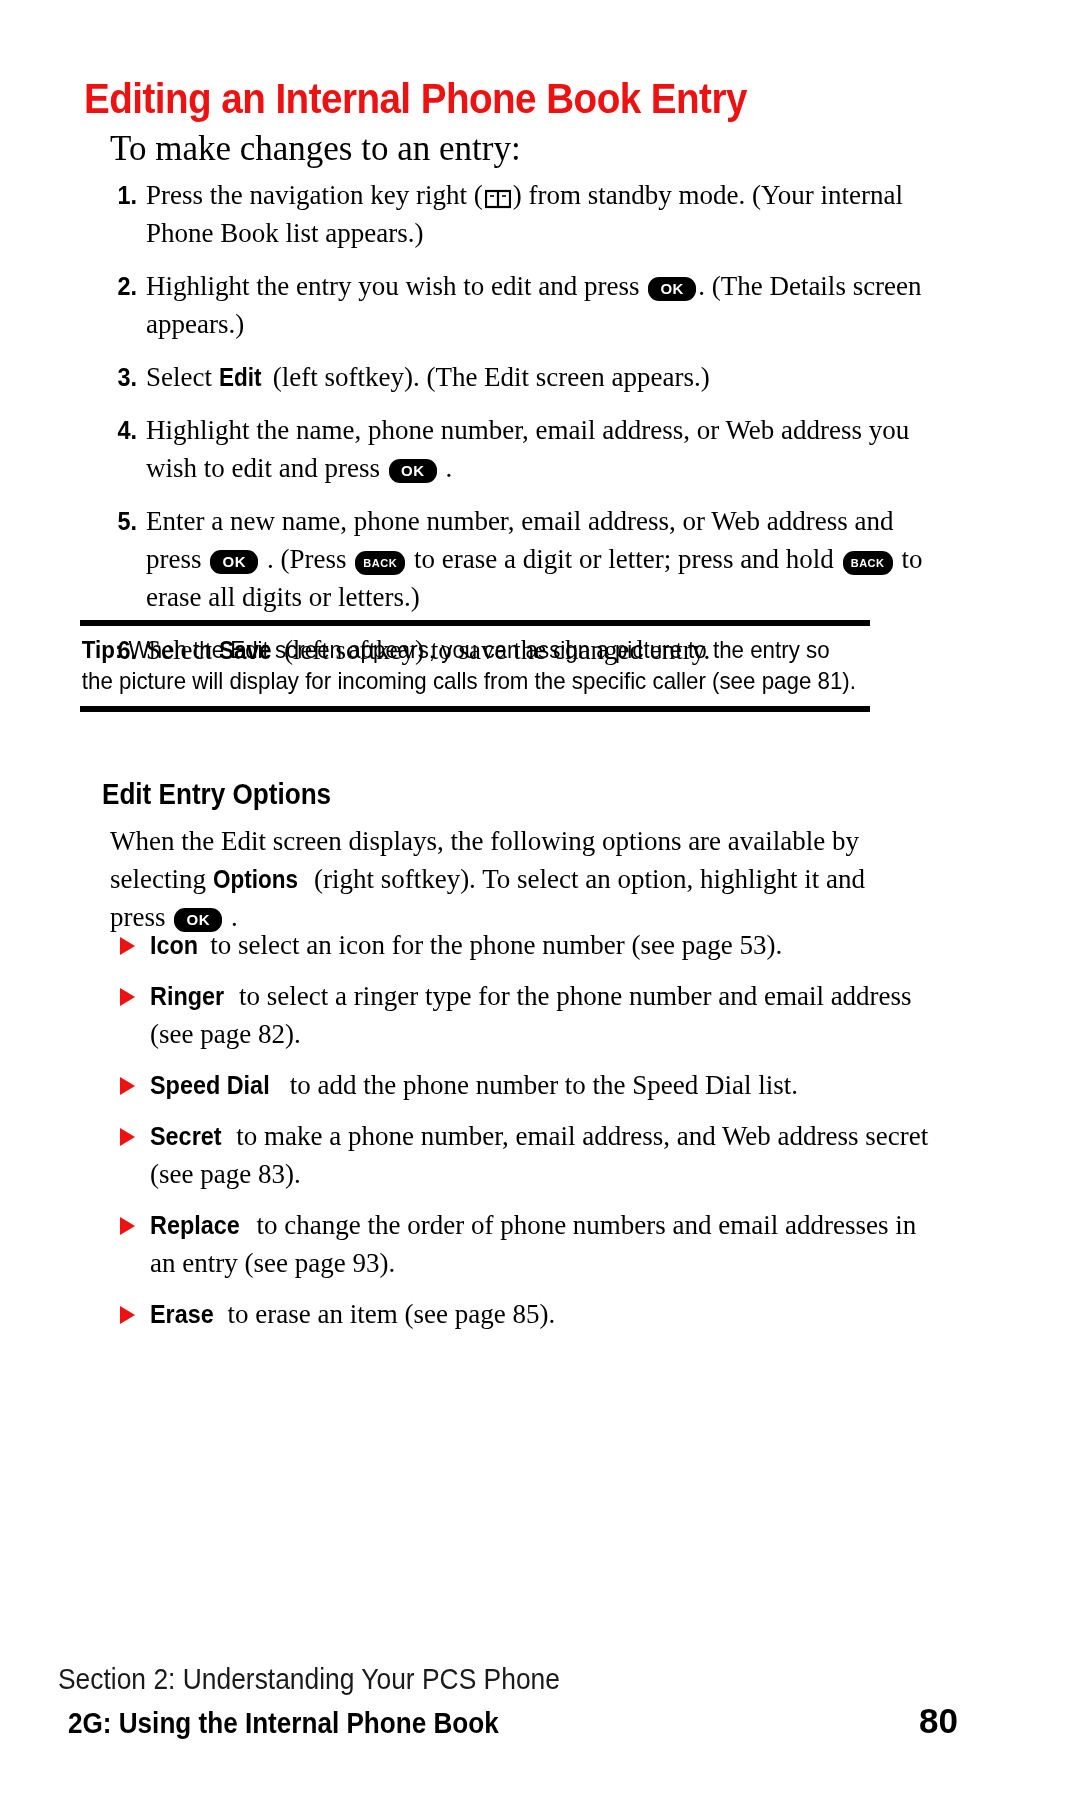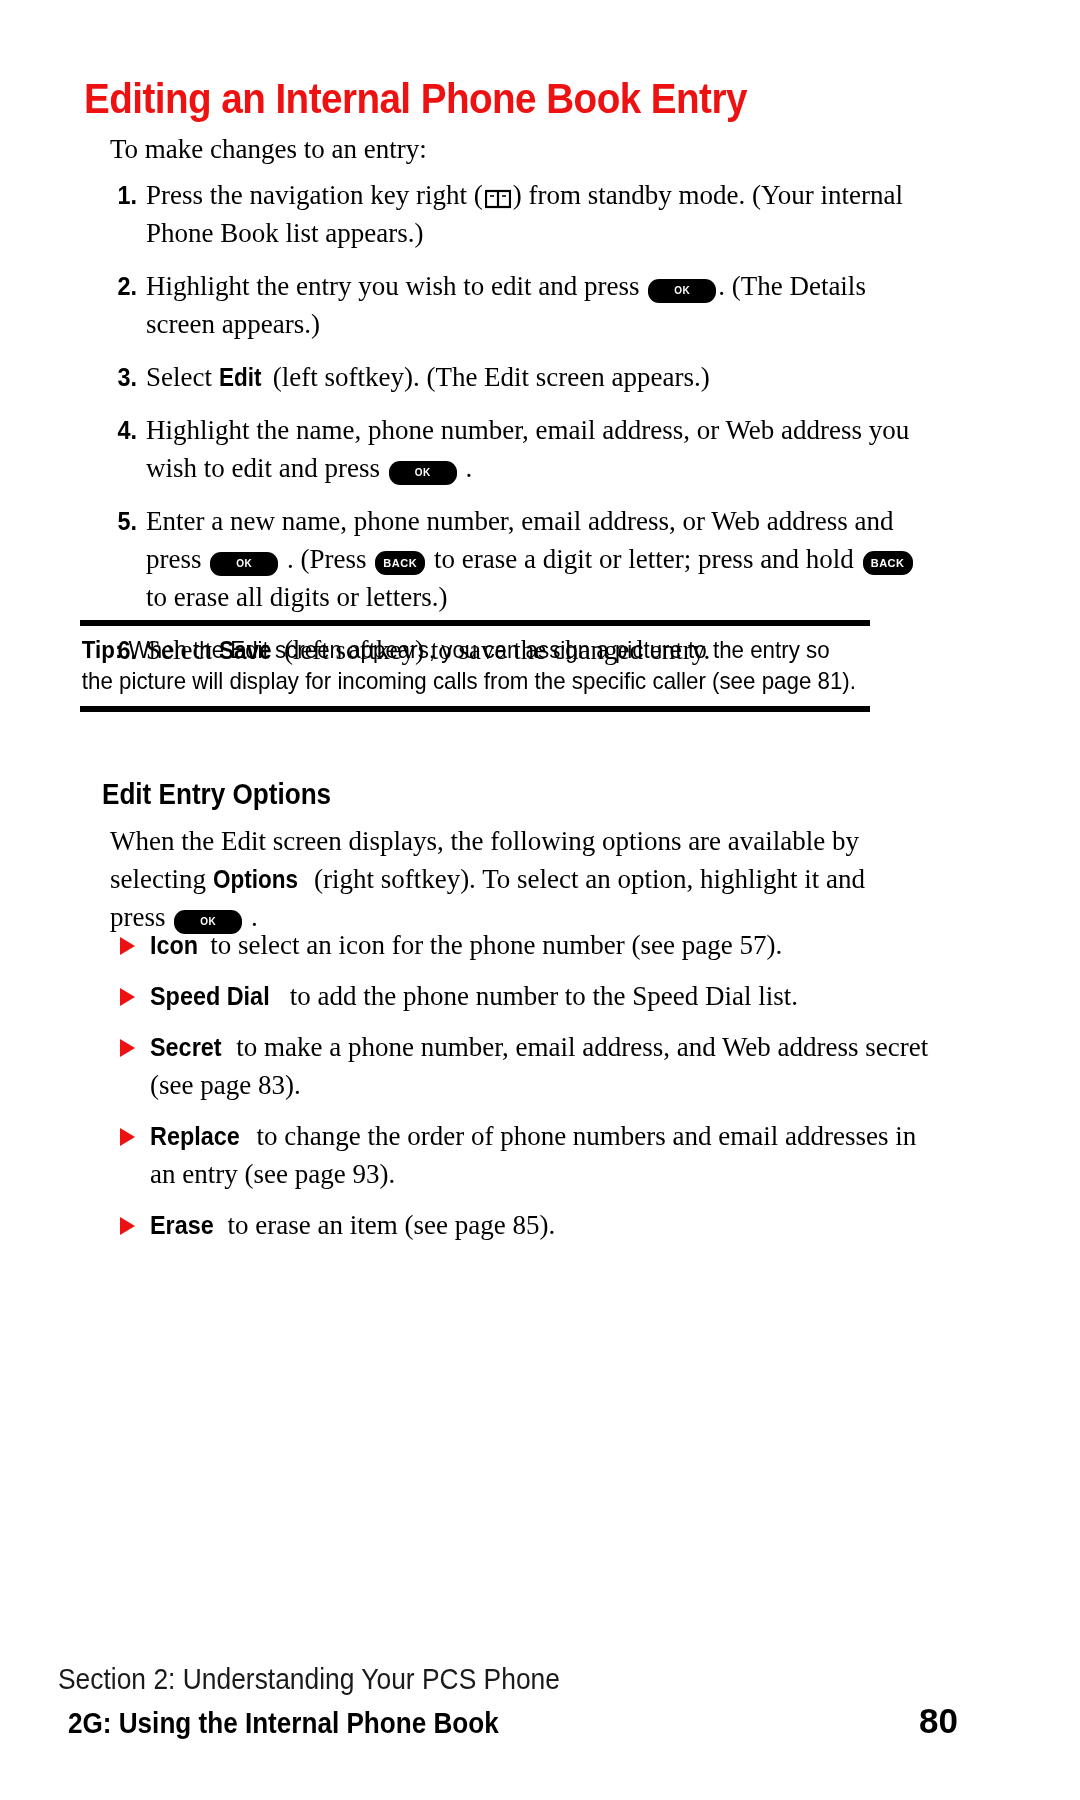--- a/index.html
+++ b/index.html
@@ -39,21 +39,21 @@
     transform-origin: left center;
     white-space: nowrap;
   }
 
   
   .intro {
     position: absolute;
     left: 110px;
     top: 128px;
     width: 800px;
-    font-size: 27px;
+    font-size: 35px;
     line-height: 34px;
   }
 
   
   .steps {
     position: absolute;
     left: 110px;
     top: 172px;
     width: 830px;
   }
@@ -97,24 +97,24 @@
     color: #ffffff;
     border-radius: 11px;
     font-family: "Liberation Sans Narrow", "Liberation Sans", sans-serif;
     font-weight: bold;
     text-align: center;
     vertical-align: 0.08em;
     margin: 0 2px;
     letter-spacing: 0.5px;
   }
   .keypill.ok {
-    width: 68px;
+    width: 48px;
     height: 24px;
     line-height: 24px;
-    font-size: 10px;
+    font-size: 15px;
   }
   .keypill.back {
     width: 50px;
     height: 24px;
     line-height: 24px;
     font-size: 11px;
   }
 
   
   .bookicon {
@@ -310,23 +310,29 @@
   <div class="subhead">Edit Entry Options</div>
 
   <div class="subintro"><span>When the Edit screen displays, the following options are available by selecting</span> <span class="sk">Options</span> <span>(right softkey). To select an option, highlight it and press</span> <span class="keypill ok">OK</span> <span>.</span></div>
 
   <div class="options">
 
     <div class="opt">
       <div class="opt-marker">
           <div class="tri"></div>
         </div>
-      <div class="opt-body"><span class="opt-name">Icon</span> <span>to select an icon for the phone number (see page 57).</span></div>
-    </div>
-
+      <div class="opt-body"><span class="opt-name">Icon</span> <span>to select an icon for the phone number (see page 53).</span></div>
+    </div>
+
+    <div class="opt">
+      <div class="opt-marker">
+          <div class="tri"></div>
+        </div>
+      <div class="opt-body"><span class="opt-name">Ringer</span> <span>to select a ringer type for the phone number and email address (see page 82).</span></div>
+    </div>
 
     <div class="opt">
       <div class="opt-marker">
           <div class="tri"></div>
         </div>
       <div class="opt-body"><span class="opt-name">Speed Dial</span> <span>to add the phone number to the Speed Dial list.</span></div>
     </div>
 
     <div class="opt">
       <div class="opt-marker">

